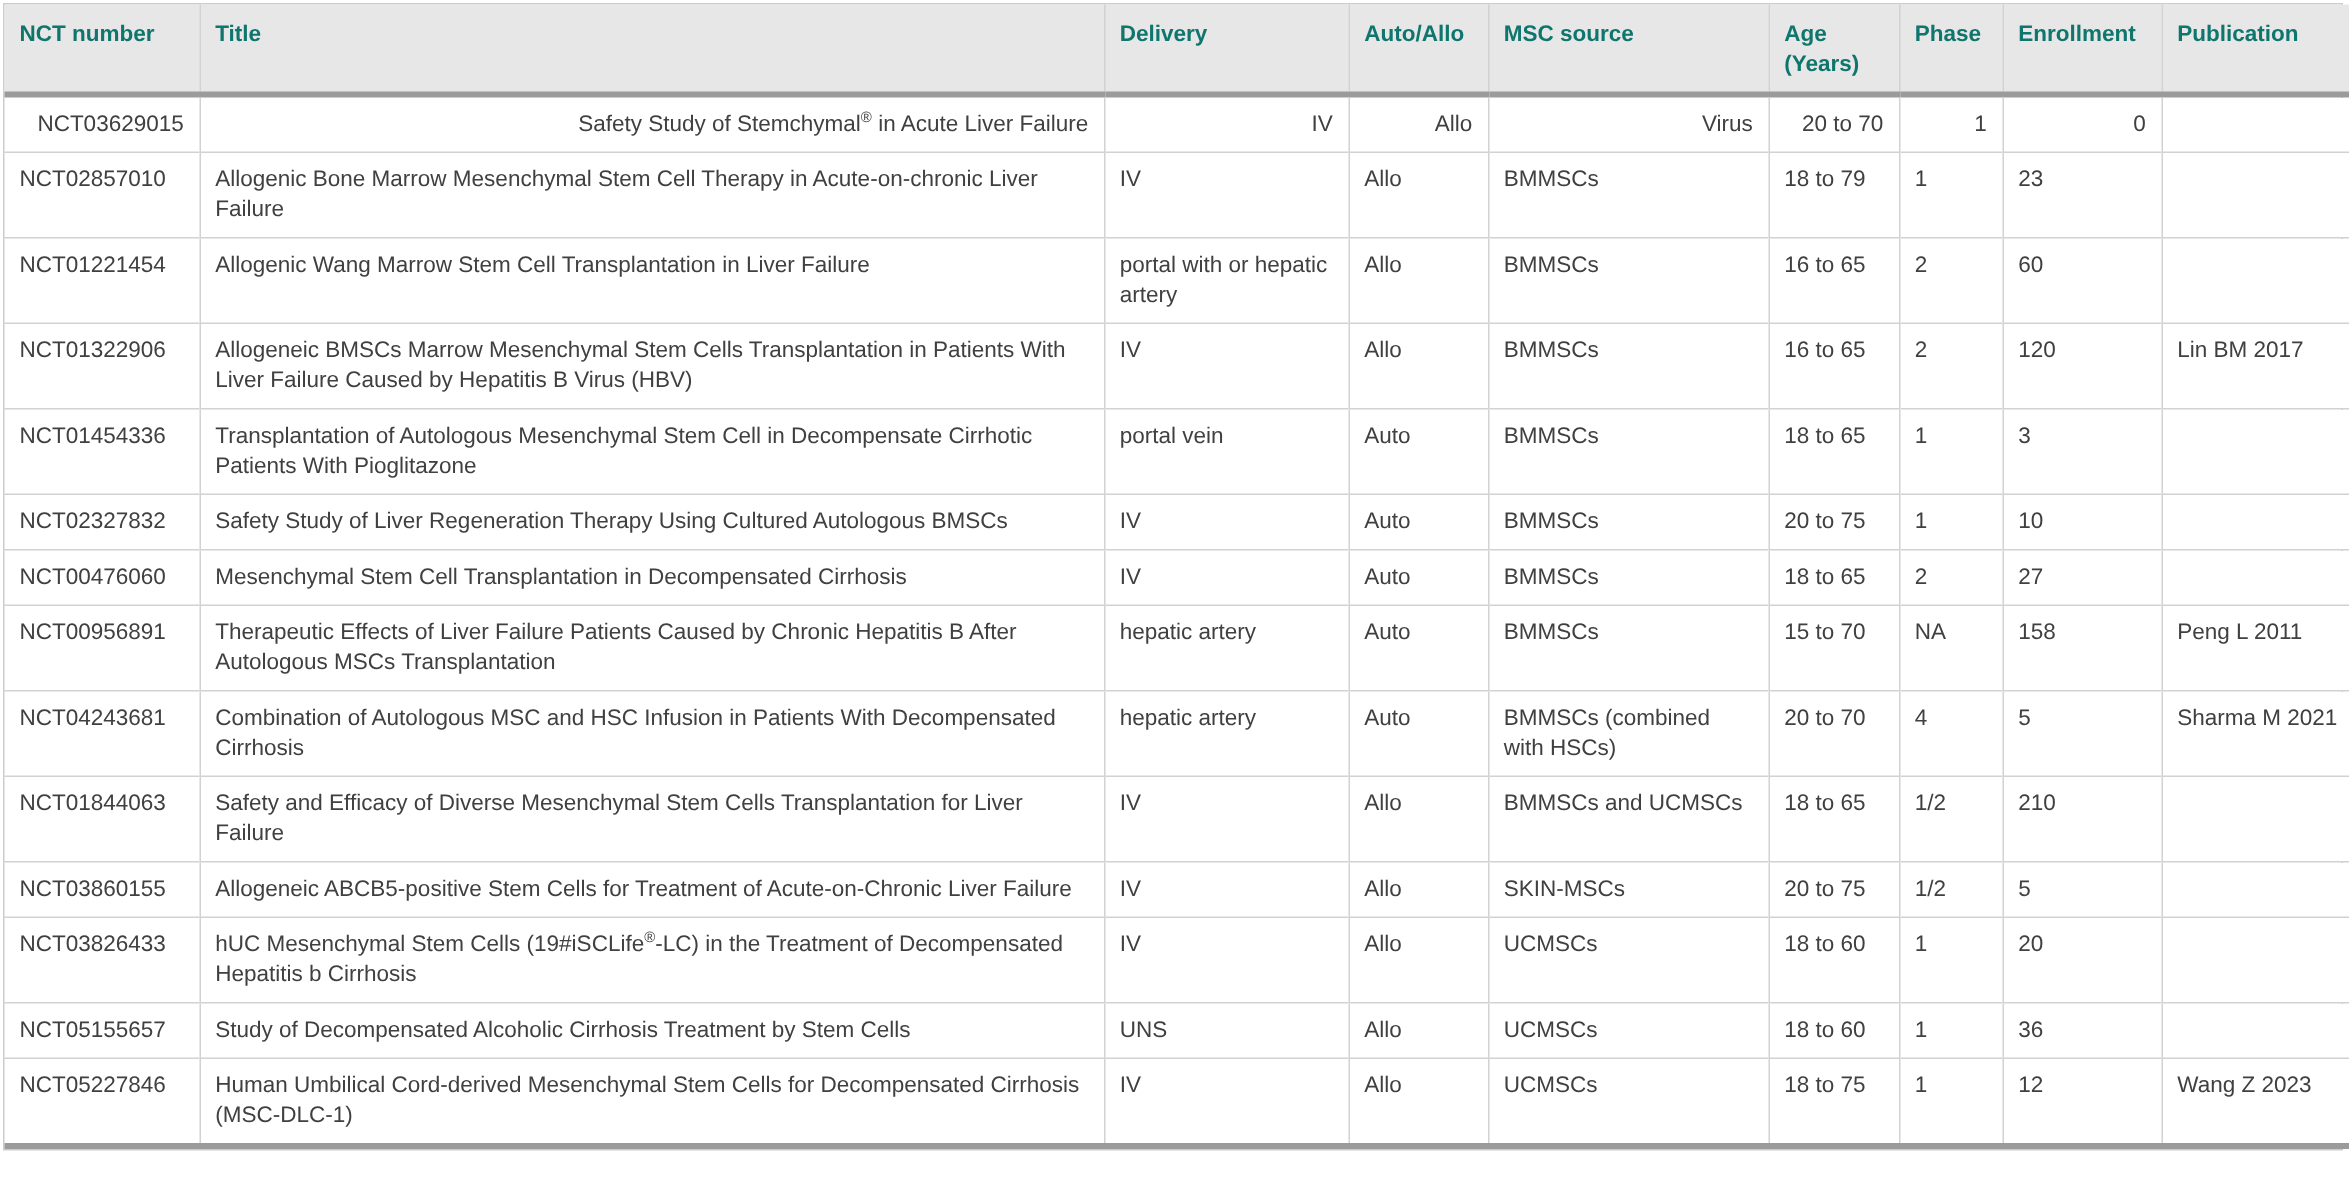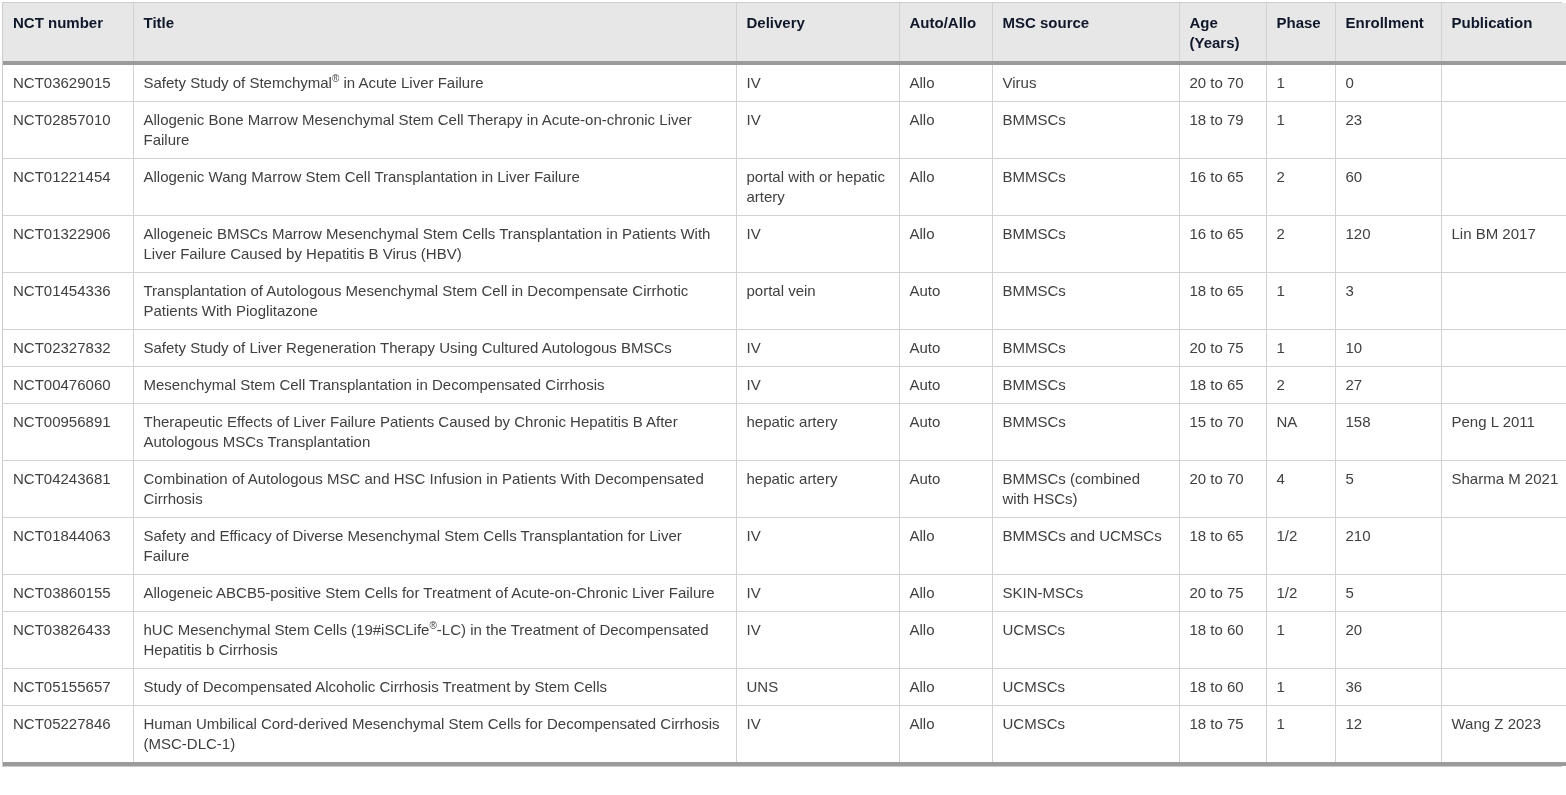--- a/index.html
+++ b/index.html
@@ -18,41 +18,41 @@
   table.trials {
     width: 100%;
     border-collapse: collapse;
     table-layout: fixed;
     font-size: 15px;
     color: #404040;
     border-bottom: 4px solid #9b9b9b;
   }
   table.trials th {
     background: #e7e7e7;
-    color: #0f172a;
+    color: #0f766e;
     font-weight: bold;
     text-align: left;
     vertical-align: top;
     padding: 10px 10px 8px 10px;
     line-height: 20px;
     border-left: 1px solid #d2d2d2;
     border-bottom: 4px solid #9b9b9b;
   }
   table.trials th:first-child { border-left: none; }
   table.trials td {
     padding: 8px 10px;
     vertical-align: top;
     line-height: 20px;
     border-left: 1px solid #d2d2d2;
     border-top: 1px solid #d2d2d2;
     background: #ffffff;
     overflow: hidden;
   }
   table.trials td:first-child { border-left: none; }
-  table.trials tbody tr:first-child td { border-top: none; }
+  table.trials tbody tr:first-child td { border-top: none; text-align: right; }
   sup { font-size: 10px; line-height: 0; }
 
   
   col.col-nct         { width: 130px; }
   col.col-title       { width: 603px; }
   col.col-delivery    { width: 163px; }
   col.col-auto_allo   { width: 93px;  }
   col.col-msc_source  { width: 187px; }
   col.col-age         { width: 87px;  }
   col.col-phase       { width: 69px;  }

